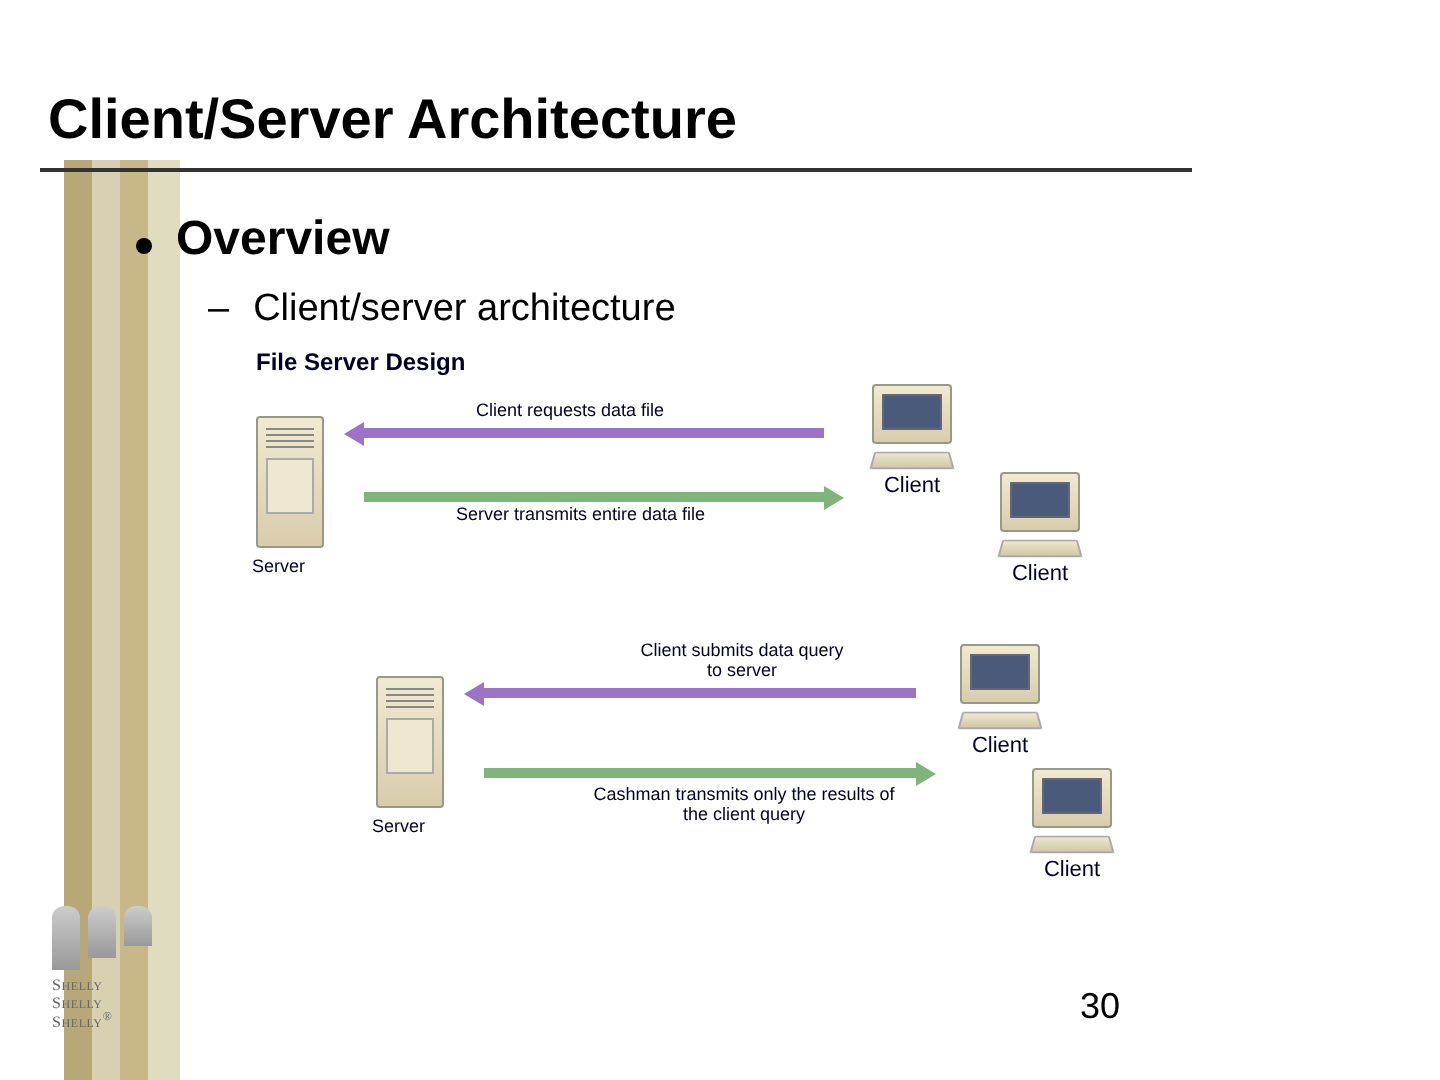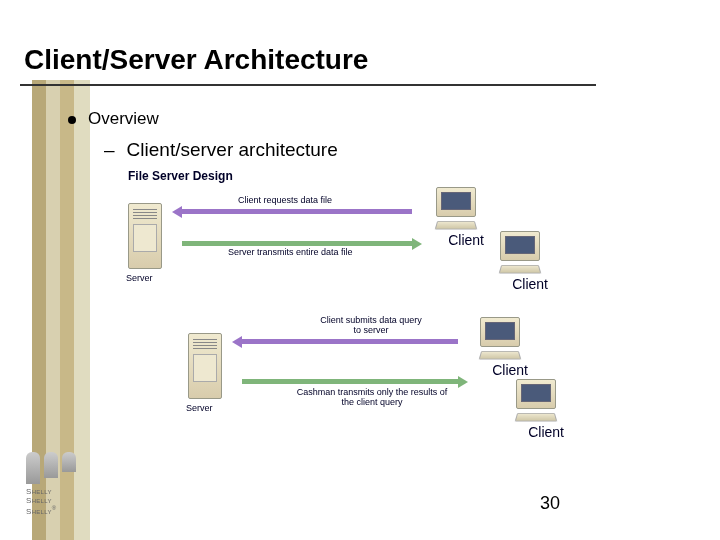--- a/index.html
+++ b/index.html
@@ -54,22 +54,22 @@
     display: flex;
     align-items: baseline;
     gap: 12px;
     margin-bottom: 10px;
   }
   .bullet-dot {
     width: 8px; height: 8px; border-radius: 50%;
     background: #000; margin-top: 10px; flex: 0 0 auto;
   }
   .bullet-text {
-    font-size: 17px;
-    font-weight: normal;
+    font-size: 24px;
+    font-weight: bold;
     color: #000;
   }
   .sub-row {
     display: flex;
     gap: 12px;
     margin-left: 36px;
     margin-bottom: 8px;
   }
   .sub-dash {
     font-size: 19px;
@@ -173,22 +173,22 @@
   }
   .kb {
     width: 40px; height: 10px;
     margin: 3px auto 0 auto;
     background: linear-gradient(#eee8d0,#d0c8a8);
     border: 1px solid #aaa;
     border-radius: 1px;
     transform: perspective(40px) rotateX(30deg);
   }
   .client-label {
-    text-align: right;
-    font-size: 14px;
+    text-align: center;
+    font-size: 11px;
     color: #000027;
     margin-top: 2px;
   }
   .logo {
     position: absolute;
     left: 26px;
     bottom: 24px;
     width: 72px;
     z-index: 2;
   }
@@ -203,21 +203,21 @@
     border-radius: 6px 6px 0 0;
     background: linear-gradient(#ccc,#999);
   }
   .lb1 { height: 32px; }
   .lb2 { height: 26px; }
   .lb3 { height: 20px; }
   .logo-text {
     font-size: 8px;
     line-height: 1.05;
     color: #666;
-    font-family: Liberation Sans, sans-serif;
+    font-family: Liberation Serif, serif;
     font-variant: small-caps;
     letter-spacing: 0.3px;
   }
   .logo-text .reg {
     font-size: 6px;
     vertical-align: super;
   }
   .page-num {
     position: absolute;
     right: 56px;

